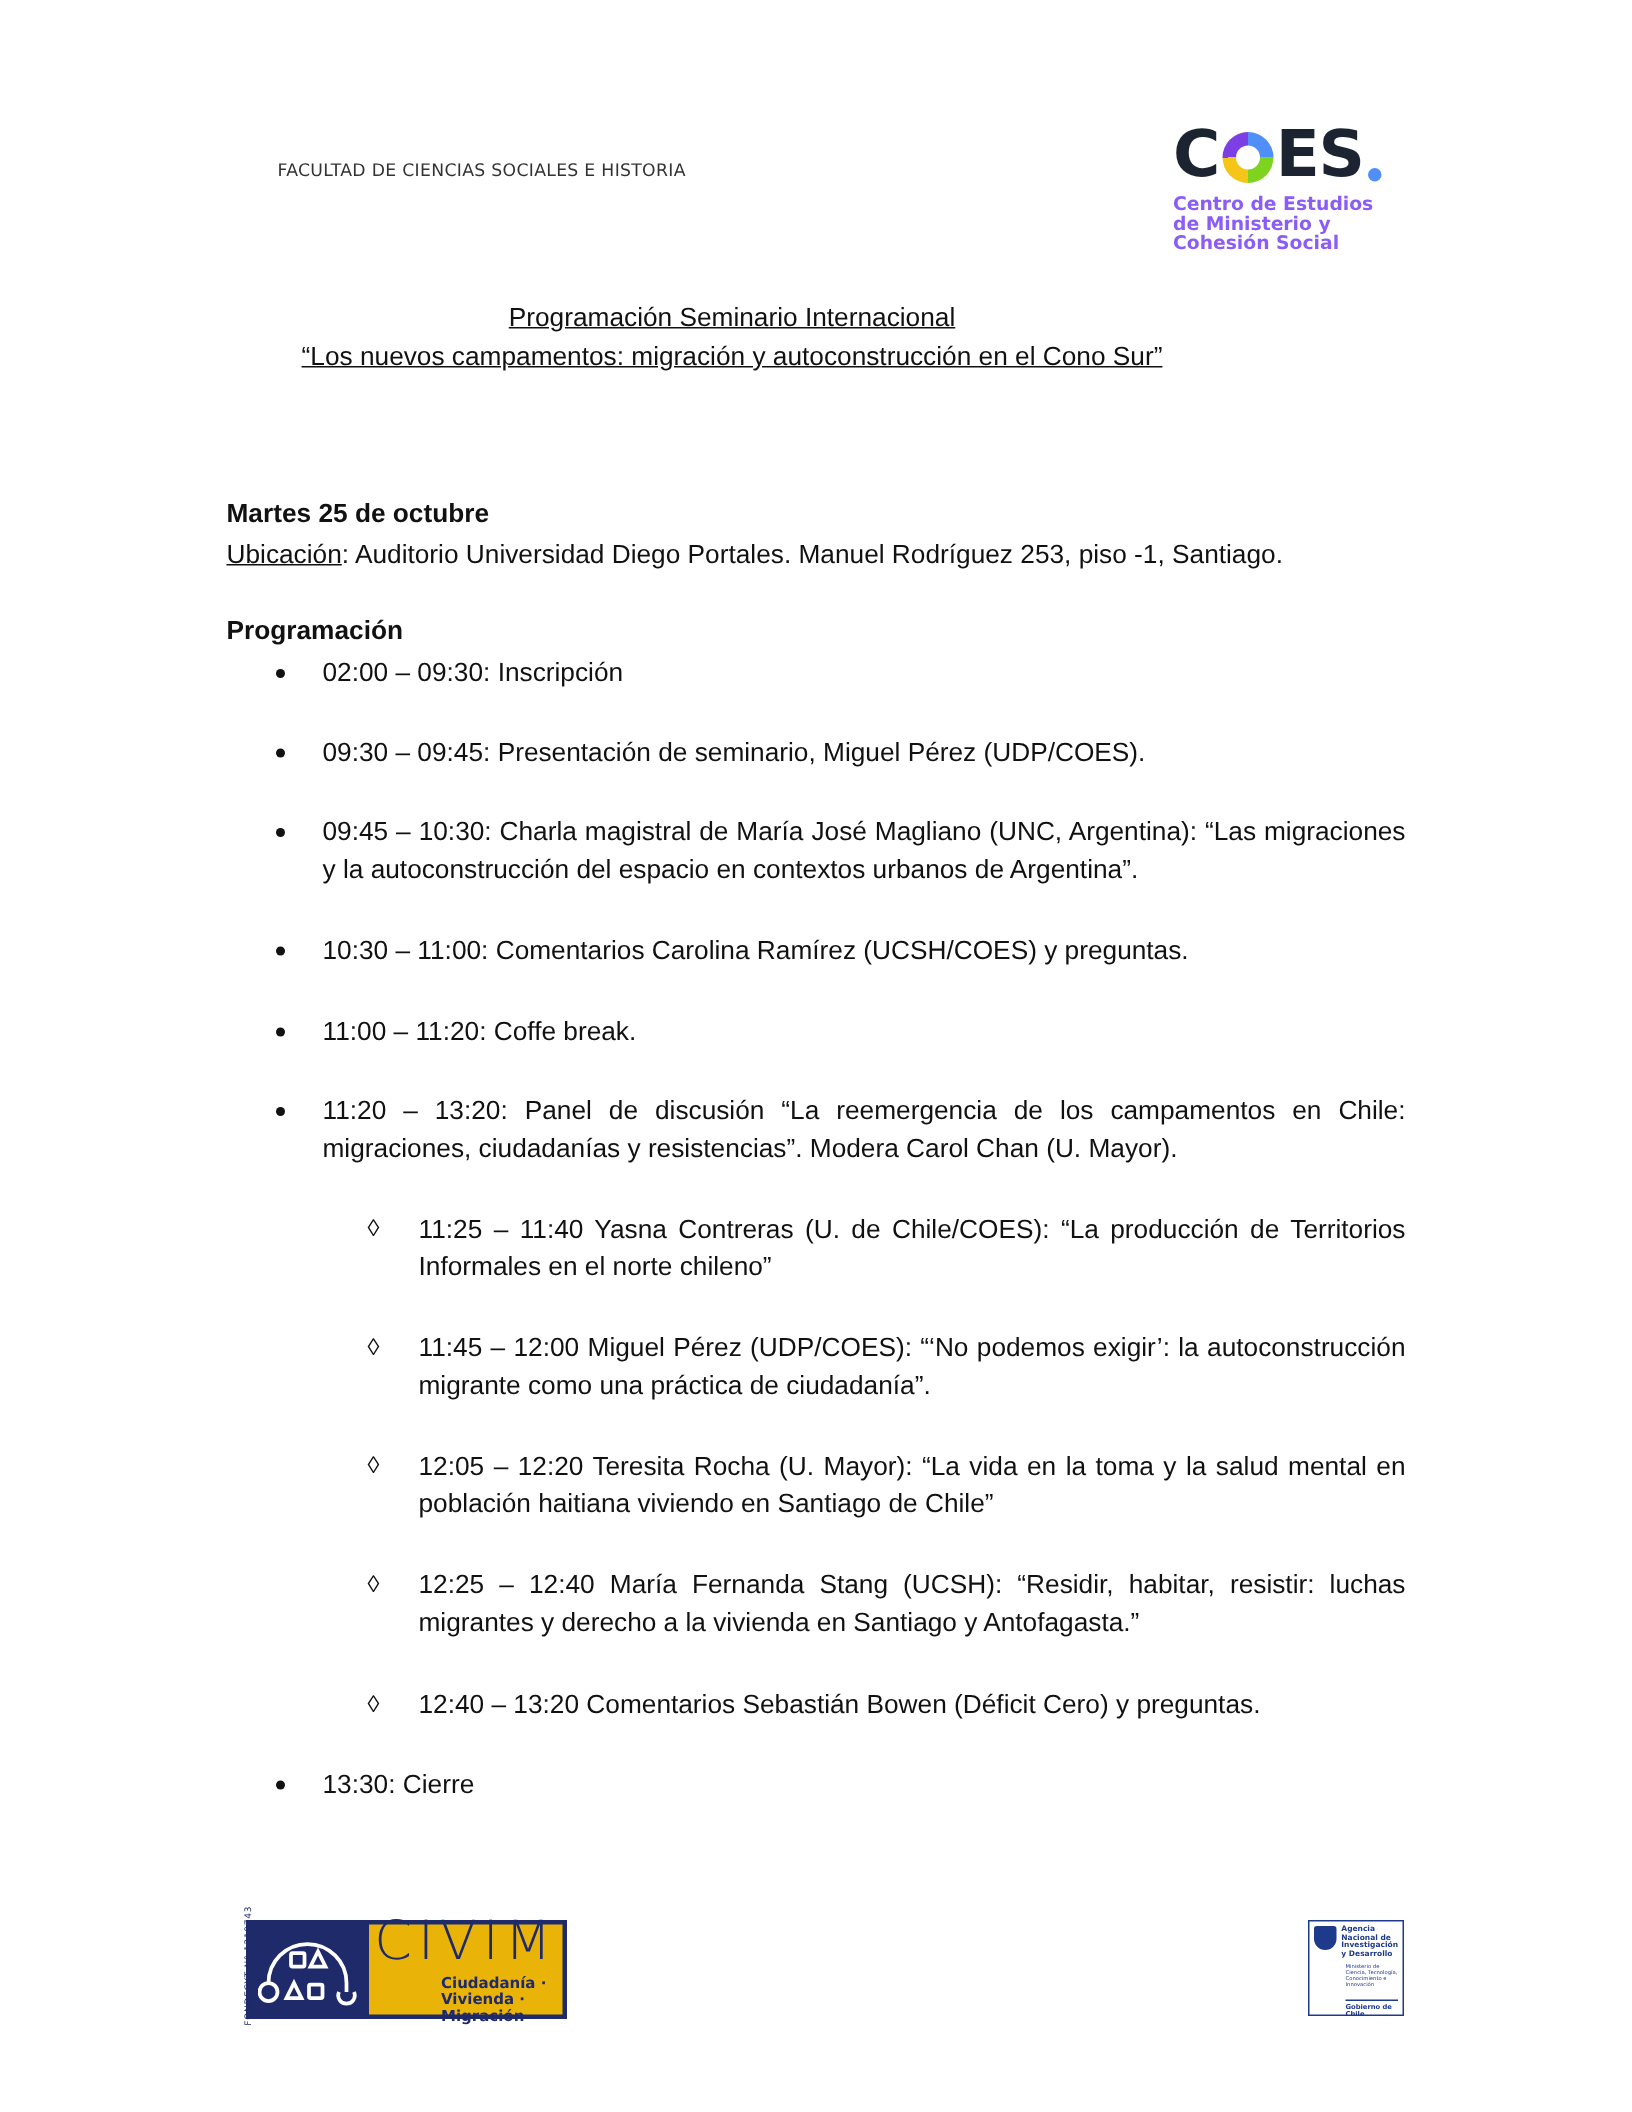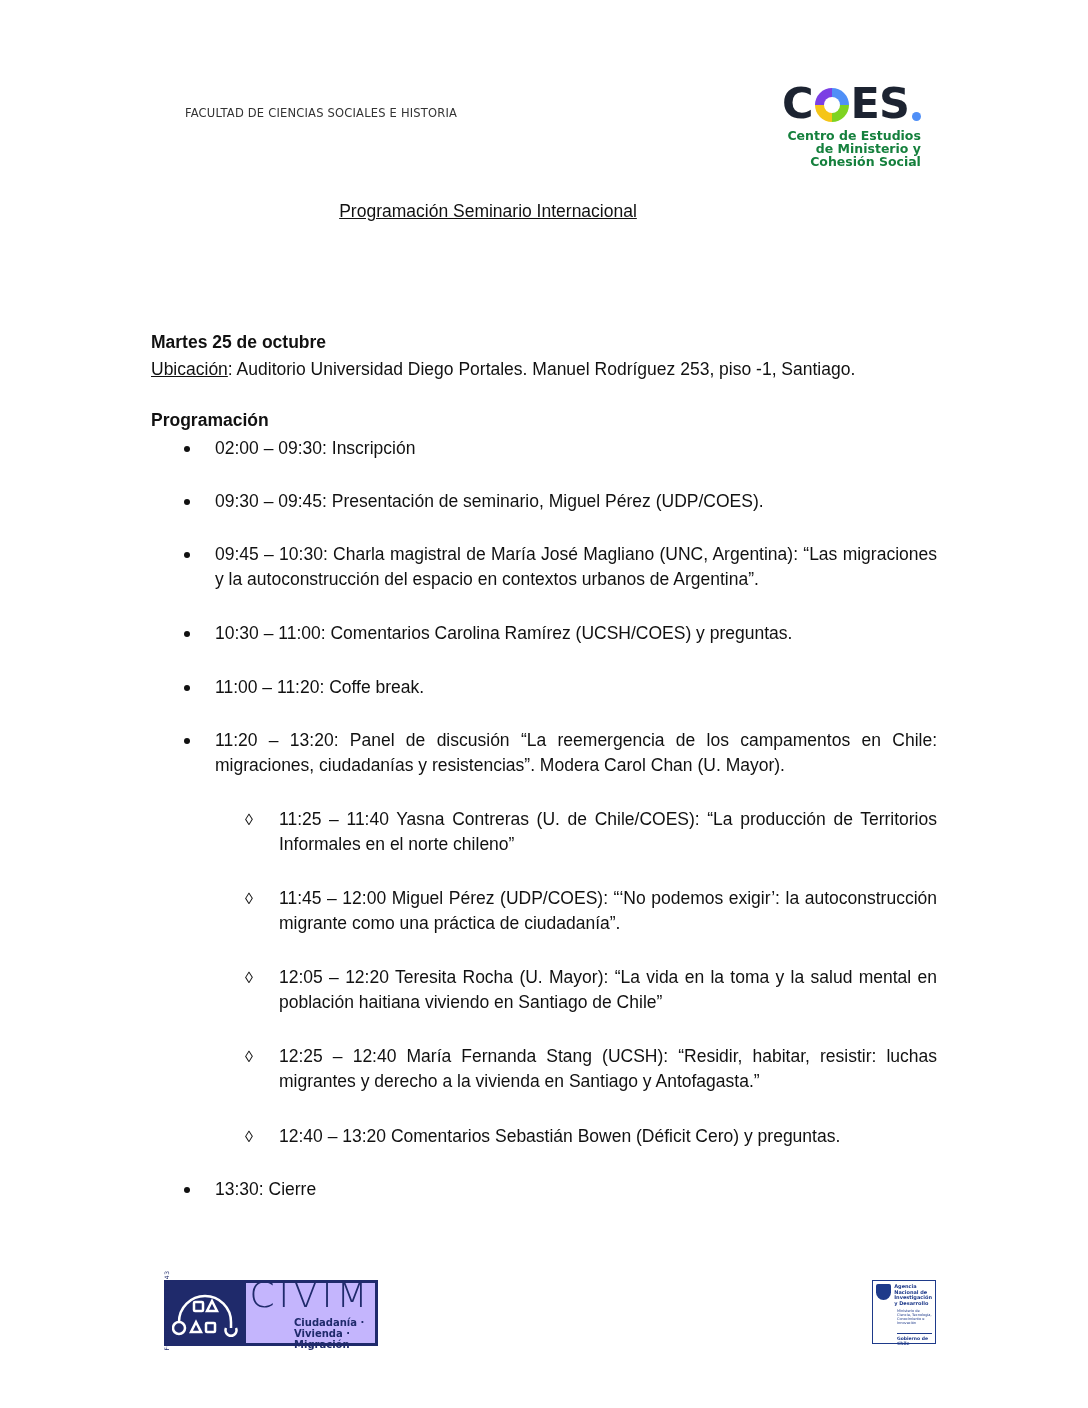--- a/index.html
+++ b/index.html
@@ -17,42 +17,42 @@
   .udp-fac { font-family: "DejaVu Sans", sans-serif; font-size: 11.5px; color: #333; margin-top: 14px; letter-spacing: 0.2px; }
 
   
   .coes-logo { left: 782px; top: 82px; }
   .coes-word { display: flex; align-items: flex-end; font-family: "DejaVu Sans", sans-serif; font-weight: bold; font-size: 43px; color: #1c2331; line-height: 1; letter-spacing: -1px; }
   .coes-o { width: 34px; height: 34px; border-radius: 50%; margin: 0 2px 3px 2px;
     background: conic-gradient(#4f8ff7 0deg 90deg, #7ed321 90deg 180deg, #f5c518 180deg 270deg, #7b3fe4 270deg 360deg);
     position: relative; }
   .coes-o::after { content: ""; position: absolute; left: 9px; top: 9px; width: 16px; height: 16px; border-radius: 50%; background: #fff; }
   .coes-dot { width: 9px; height: 9px; border-radius: 50%; background: #4f8ff7; margin-left: 3px; margin-bottom: 4px; }
-  .coes-sub { font-family: "DejaVu Sans", sans-serif; font-weight: bold; font-size: 12.5px; color: #15803d; line-height: 13px; margin-top: 4px; text-align: right; }
+  .coes-sub { font-family: "DejaVu Sans", sans-serif; font-weight: bold; font-size: 12.5px; color: #8b5cf6; line-height: 13px; margin-top: 4px; }
 
   
   .header-block { left: 0; width: 976px; top: 199px; text-align: center; font-family: "Liberation Sans", sans-serif; font-size: 17.5px; line-height: 24px; }
   .u { text-decoration: underline; }
 
   .doc { left: 151px; width: 786px; font-size: 17.5px; line-height: 25px; font-family: "Liberation Sans", sans-serif; margin-top: 28px; }
   .bold { font-weight: bold; }
 
   .item { position: absolute; left: 0; width: 786px; }
   .bullet { position: absolute; left: 30px; top: 0; width: 10px; font-size: 14px; }
   .bullet::before { content: ""; position: absolute; left: 3px; top: 10px; width: 6px; height: 6px; border-radius: 50%; background: #111; }
   .item-text { position: absolute; left: 64px; right: 0; text-align: justify; }
   .sub-glyph { position: absolute; left: 94px; top: 0; font-size: 16px; }
   .sub .item-text { left: 128px; }
 
   
   .civim { left: 148px; top: 1280px; width: 230px; height: 66px; display: flex; }
   .civim-side { width: 16px; height: 66px; position: relative; }
   .civim-side span { position: absolute; left: -22px; top: 27px; transform: rotate(-90deg); font-size: 6px; color: #1f2a6b; white-space: nowrap; letter-spacing: 0.5px; font-family: "DejaVu Sans", sans-serif; }
   .civim-icon { width: 82px; height: 66px; background: #1f2a6b; display: flex; align-items: center; justify-content: center; }
-  .civim-text { flex: 1; border: 3px solid #1f2a6b; border-left: none; display: flex; flex-direction: column; align-items: center; justify-content: center; background: #c4b5fd; }
+  .civim-text { flex: 1; border: 3px solid #1f2a6b; border-left: none; display: flex; flex-direction: column; align-items: center; justify-content: center; background: #eab308; }
   .civim-name { font-family: "DejaVu Sans", sans-serif; font-size: 36px; color: #1f2a6b; letter-spacing: 4px; line-height: 1; font-weight: 300; }
   .civim-tag { font-family: "DejaVu Sans", sans-serif; font-weight: bold; font-size: 10px; color: #1f2a6b; margin-top: 4px; margin-left: 48px; }
 
   .anid { left: 872px; top: 1280px; width: 64px; height: 64px; border: 1.5px solid #1e3a8a; box-sizing: border-box; padding: 3px 3px; }
   .anid-top { display: flex; gap: 3px; }
   .anid-shield { width: 18px; height: 16px; background: #1e3a8a; border-radius: 2px 2px 8px 8px; }
   .anid-title { font-family: "DejaVu Sans", sans-serif; font-size: 5px; font-weight: bold; color: #1e3a8a; line-height: 5.5px; }
   .anid-min { font-family: "DejaVu Sans", sans-serif; font-size: 3.5px; color: #1e3a8a; line-height: 4px; margin-left: 21px; margin-top: 3px; }
   .anid-gob { font-family: "DejaVu Sans", sans-serif; font-size: 4.5px; font-weight: bold; color: #1e3a8a; margin-left: 21px; margin-top: 8px; border-top: 0.5px solid #1e3a8a; padding-top: 2px; }
 </style>
@@ -72,20 +72,21 @@
   </div>
   <div class="coes-sub">
     <div>Centro de Estudios</div>
     <div>de Ministerio y</div>
     <div>Cohesión Social</div>
   </div>
 </div>
 
 <div class="abs header-block">
   <div class="u">Programación Seminario Internacional</div>
+  <div style="margin-top:2px"><span class="u">“Los nuevos campamentos: migración y autoconstrucción en el Cono Sur”</span></div>
 </div>
 
 <div class="abs doc" style="top:302px;">
   <div class="bold">Martes 25 de octubre</div>
   <div style="margin-top:2px;">
     <span class="u">Ubicación</span><span>: Auditorio Universidad Diego Portales. Manuel Rodríguez 253, piso -1, Santiago.</span>
   </div>
 </div>
 
 <div class="abs doc" style="top:380px; height:820px;">

